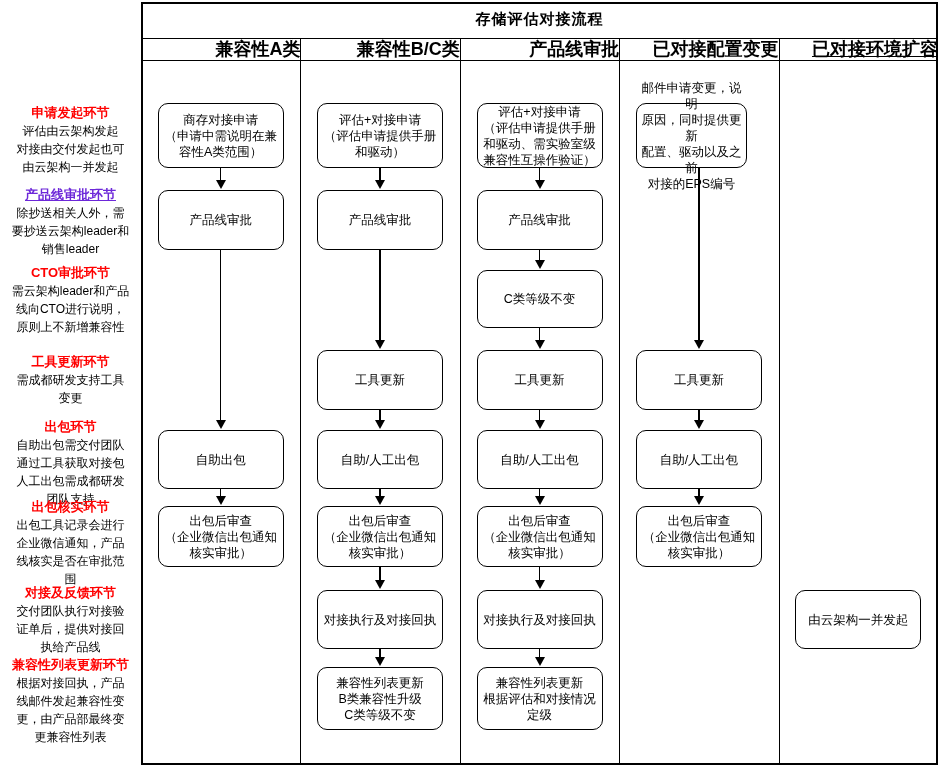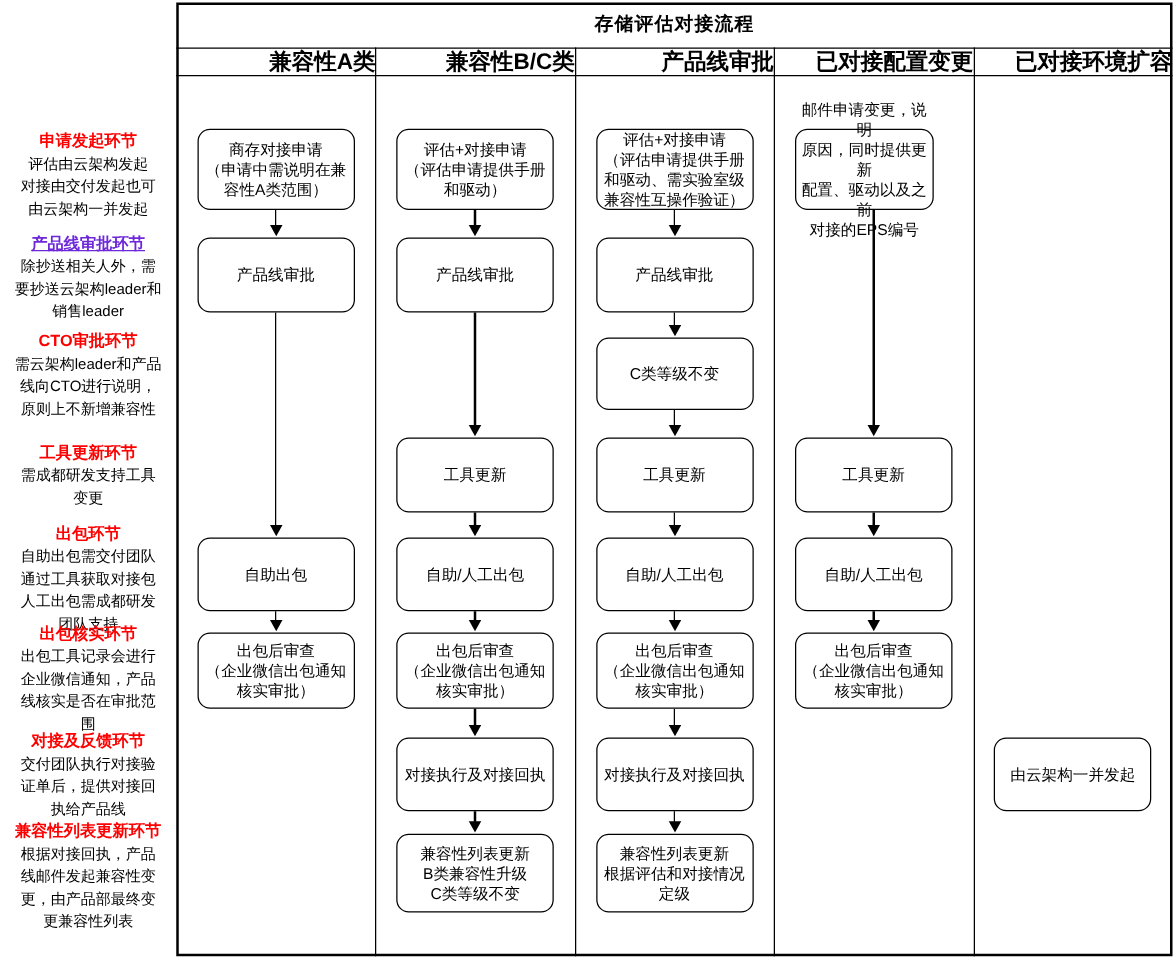--- a/index.html
+++ b/index.html
@@ -44,21 +44,21 @@
       <div class="vline" style="left: 300.4px; top: 38px; height: 727px;"></div>
       <div class="vline" style="left: 459.8px; top: 38px; height: 727px;"></div>
       <div class="vline" style="left: 619.2px; top: 38px; height: 727px;"></div>
       <div class="vline" style="left: 778.6px; top: 38px; height: 727px;"></div>
     </div>
   <div id="headers">
       <div class="hdr" style="left: 141px; top: 39px; width: 159.4px;">兼容性A类</div>
       <div class="hdr" style="left: 300.4px; top: 39px; width: 159.4px;">兼容性B/C类</div>
       <div class="hdr" style="left: 459.8px; top: 39px; width: 159.4px;">产品线审批</div>
       <div class="hdr" style="left: 619.2px; top: 39px; width: 159.4px;">已对接配置变更</div>
-      <div class="hdr" style="left: 778.6px; top: 39px; width: 159.4px;">已对接环境扩容</div>
+      <div class="hdr" style="left: 778.6px; top: 39px; width: 159.4px; text-decoration: underline;">已对接环境扩容</div>
     </div>
   <div id="flow">
       <div class="box" style="left: 157.7px; top: 103px; width: 126px; height: 65px;">商存对接申请
 （申请中需说明在兼
 容性A类范围）</div>
       <div class="box" style="left: 157.7px; top: 190px; width: 126px; height: 60px;">产品线审批</div>
       <div class="box" style="left: 157.7px; top: 430px; width: 126px; height: 59px;">自助出包</div>
       <div class="box" style="left: 157.7px; top: 506px; width: 126px; height: 61px;">出包后审查
 （企业微信出包通知
 核实审批）</div>

